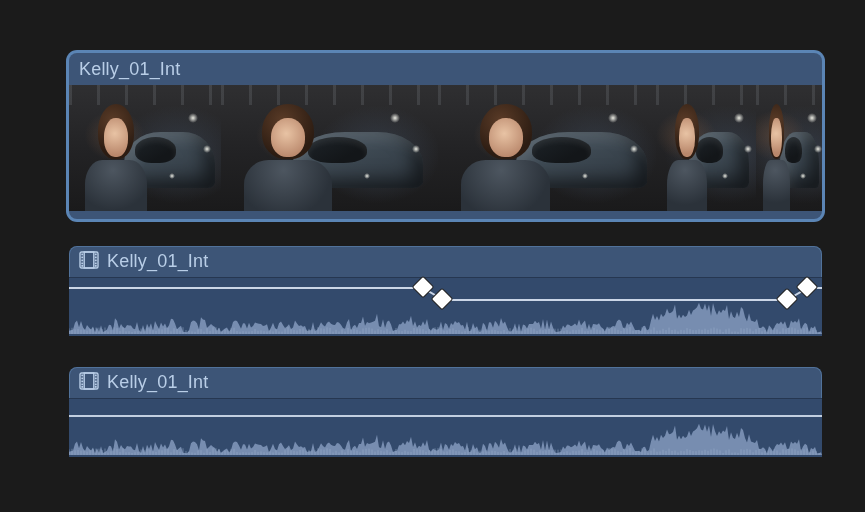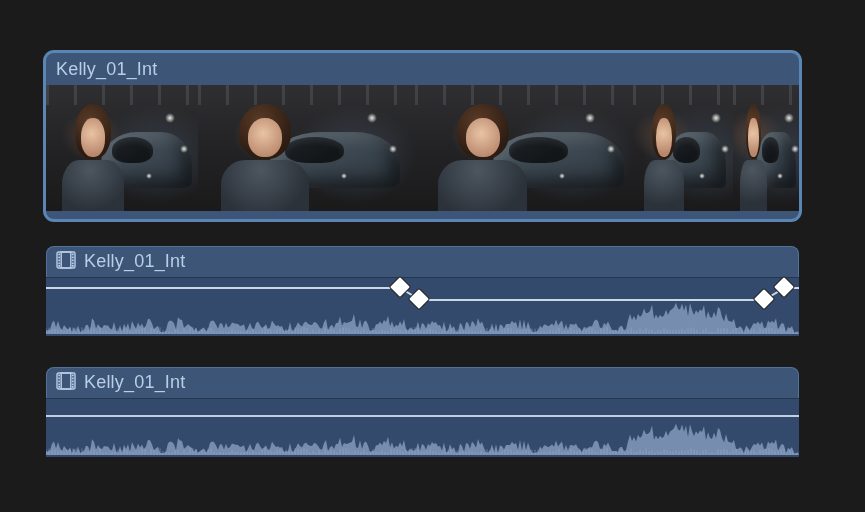--- a/index.html
+++ b/index.html
@@ -1,18 +1,18 @@
 <!DOCTYPE html>
 <html><head>
 <meta charset="utf-8">
 <style>
   html,body{margin:0;padding:0;background:#1b1b1b;font-family:-apple-system,Helvetica,Arial,sans-serif;overflow:hidden}
   .canvas{position:relative;width:865px;height:512px;background:#1b1b1b}
 
-  .clip{position:absolute;left:46px;width:753px;border-radius:8px;background:#3d5577;box-shadow:0 0 0 1px rgba(120,170,220,.35) inset}
+  .clip{position:absolute;left:69px;width:753px;border-radius:8px;background:#3d5577;box-shadow:0 0 0 1px rgba(120,170,220,.35) inset}
   .clip-header{padding:3px 10px 4px;color:#b9cee7;font-size:18px;line-height:24px;letter-spacing:.2px}
   .clip-header .film-icon{display:inline-block;margin-right:8px;vertical-align:-2px}
 
   .video-clip{top:53px;height:166px;box-shadow:0 0 0 3px #5b85b5,0 0 0 1px #000}
   .video-clip .clip-header{padding-top:4px}
   .thumbs{display:flex;width:100%;height:126px;overflow:hidden}
   .thumb{position:relative;height:126px;overflow:hidden;background:linear-gradient(#2a2b2c,#1a1a1a)}
   .bg-garage{position:absolute;inset:0;background:
      radial-gradient(ellipse 50px 42px at 30% 40%, rgba(110,80,60,.55), transparent 60%),
      radial-gradient(ellipse 90px 70px at 72% 55%, rgba(60,70,85,.7), transparent 70%),

